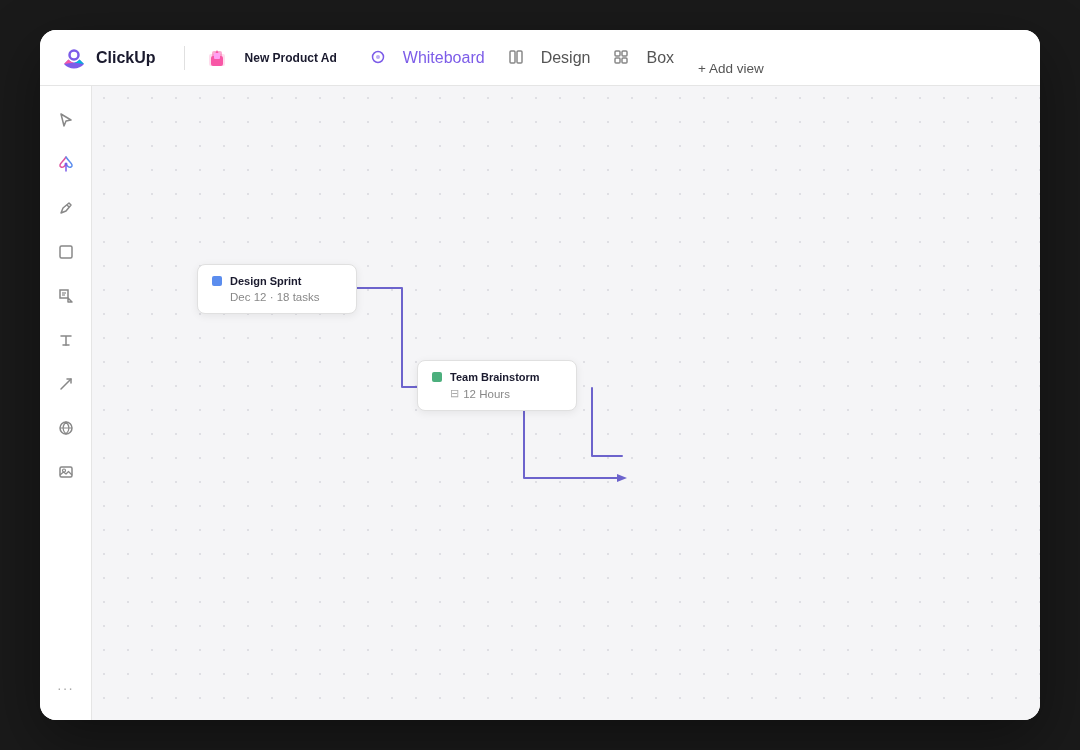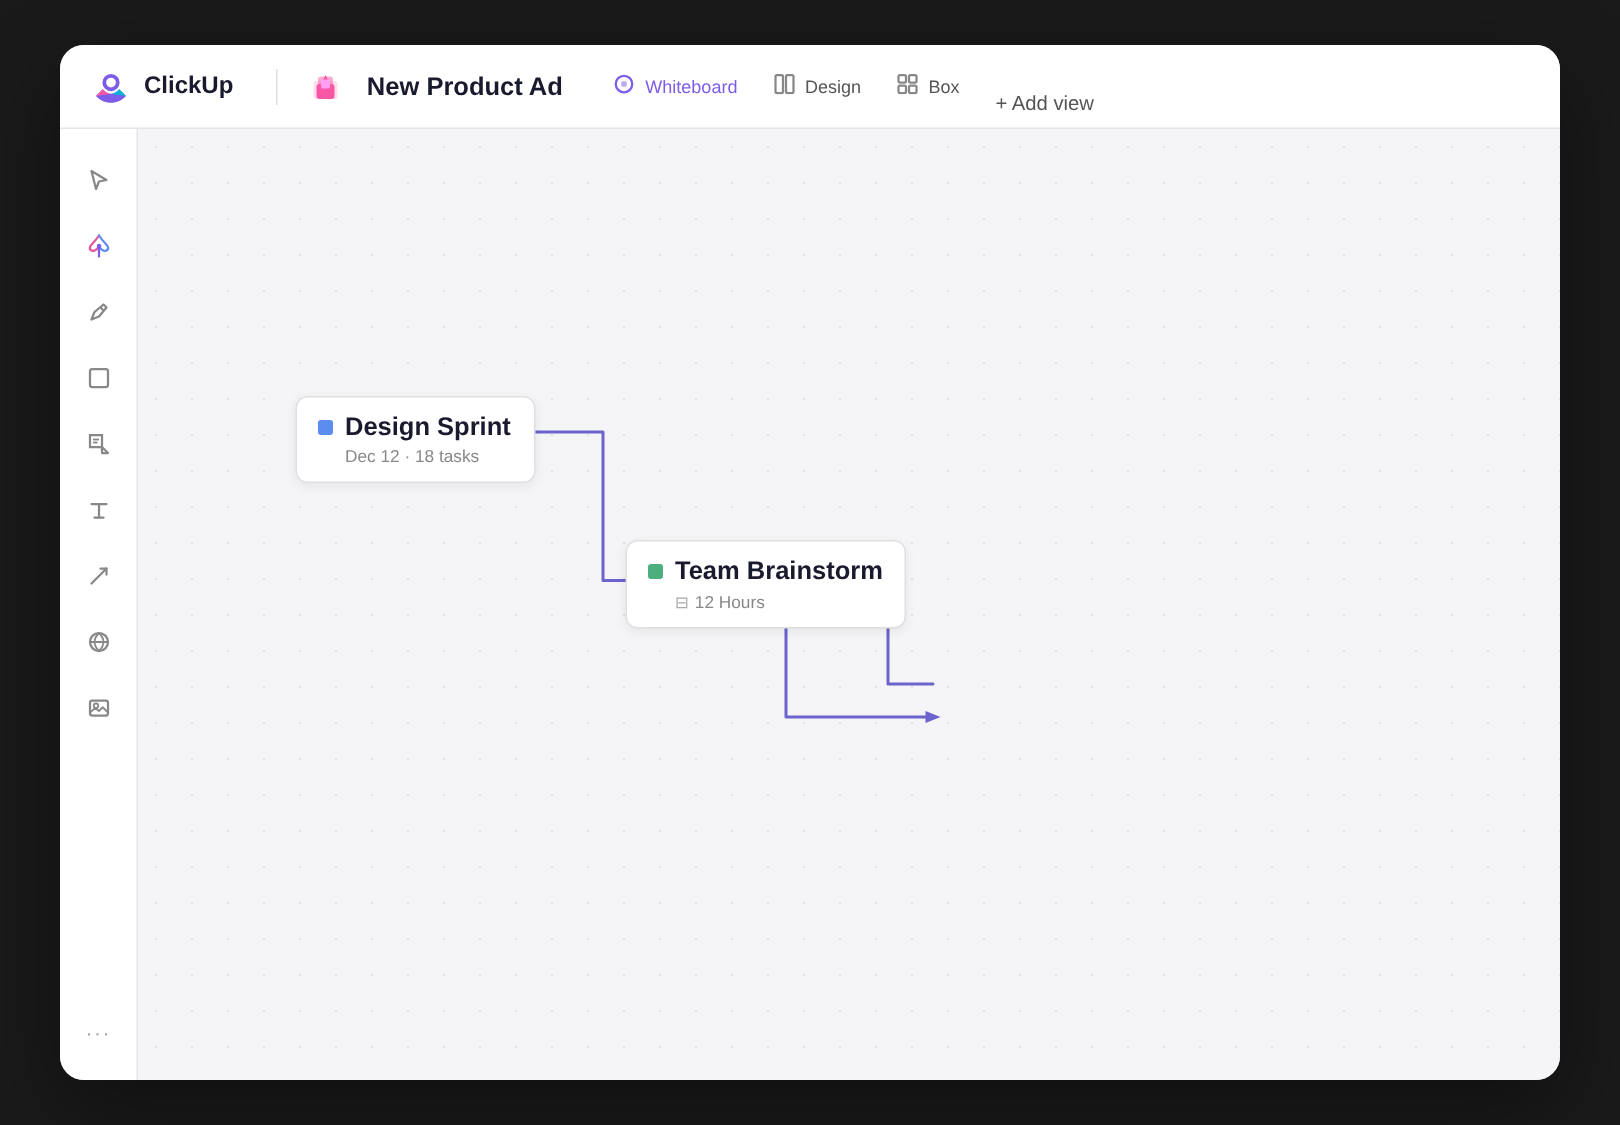--- a/index.html
+++ b/index.html
@@ -55,36 +55,36 @@
     }
     .project-icon {
       width: 24px;
       height: 24px;
       display: flex;
       align-items: center;
       justify-content: center;
     }
     .project-title {
       font-weight: 600;
-      font-size: 17px;
+      font-size: 12px;
       color: #1a1a2e;
     }
     .nav-items {
       display: flex;
       align-items: center;
       gap: 4px;
       margin-left: 8px;
     }
     .nav-item {
       display: flex;
-      align-items: center;
-      gap: 7px;
+      align-items: flex-end;
+      gap: 18px;
       padding: 5px 10px;
       border-radius: 6px;
-      font-size: 12px;
+      font-size: 16px;
       color: #555;
       cursor: pointer;
       text-decoration: none;
     }
     .nav-item.active {
       color: #7c5ce8;
       font-weight: 500;
     }
     .nav-item .nav-icon {
       font-size: 14px;
@@ -170,21 +170,21 @@
       margin-bottom: 4px;
     }
     .card-dot {
       width: 10px;
       height: 10px;
       border-radius: 2px;
       flex-shrink: 0;
     }
     .card-title {
       font-weight: 600;
-      font-size: 17px;
+      font-size: 11px;
       color: #1a1a2e;
     }
     .card-meta {
       font-size: 11.5px;
       color: #888;
       margin-left: 18px;
     }
     .card-sub {
       display: flex;
       align-items: center;

